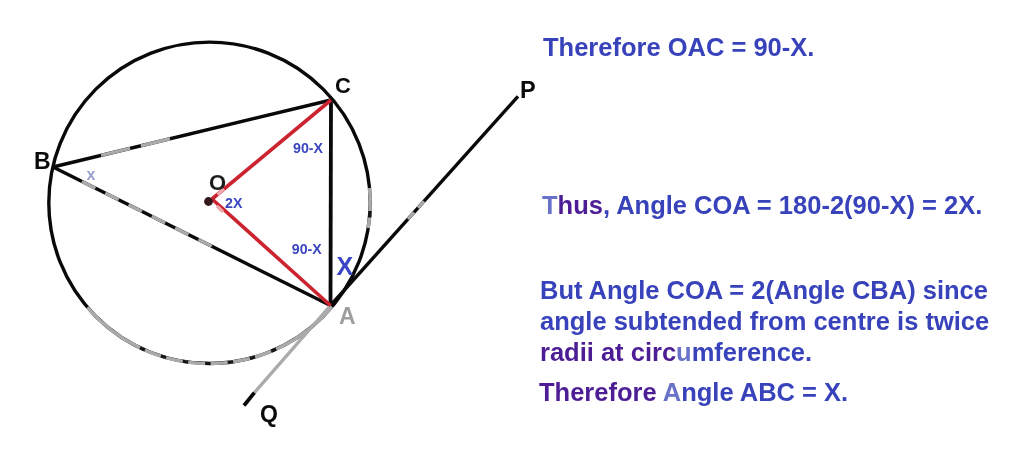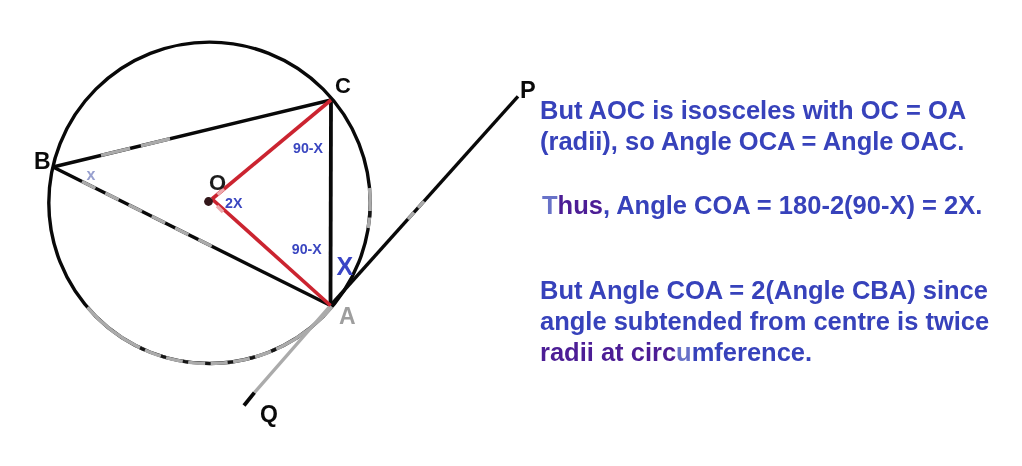--- a/index.html
+++ b/index.html
@@ -49,16 +49,17 @@
   <text x="339" y="324" font-size="23" font-weight="bold" fill="#9e9e9e">A</text>
   <text x="520" y="98" font-size="23.5" font-weight="bold" fill="#0a0a0a">P</text>
   <text x="260" y="422" font-size="23" font-weight="bold" fill="#0a0a0a">Q</text>
 
   <text x="86.5" y="179.5" font-size="16" font-weight="bold" fill="#98a0cf">x</text>
   <text x="293" y="152.6" font-size="14.2" font-weight="bold" fill="#3a46c0">90-X</text>
   <text x="225" y="208" font-size="14.2" font-weight="bold" fill="#3a46c0">2X</text>
   <text x="291.8" y="253.6" font-size="14.2" font-weight="bold" fill="#3a46c0">90-X</text>
   <text x="336.5" y="275" font-size="25" font-weight="bold" fill="#3a45c6">X</text>
 </svg>
-<div class="txt" style="left:540px;top:95.3px;">But AOC is isosceles with OC = OA<br>(radii), so Angle OCA = Angle OAC.</div>
+<div class="txt" style="left:543px;top:31.8px;">Therefore OAC = 90-X.</div>
 <div class="txt" style="left:542px;top:190.3px;"><span class="fade2">T</span><span class="fade">hus</span>, Angle COA = 180-2(90-X) = 2X.</div>
 <div class="txt" style="left:540px;top:251.8px;margin-top:23px;">But Angle COA = 2(Angle CBA) since<br>angle subtended from centre is twice<br><span class="fade">radii at circ</span><span class="fade2">u</span>mference.</div>
+<div class="txt" style="left:539px;top:376.8px;"><span class="fade">Therefore </span><span class="fade2">A</span>ngle ABC = X.</div>
 </div>
 
 </body></html>

